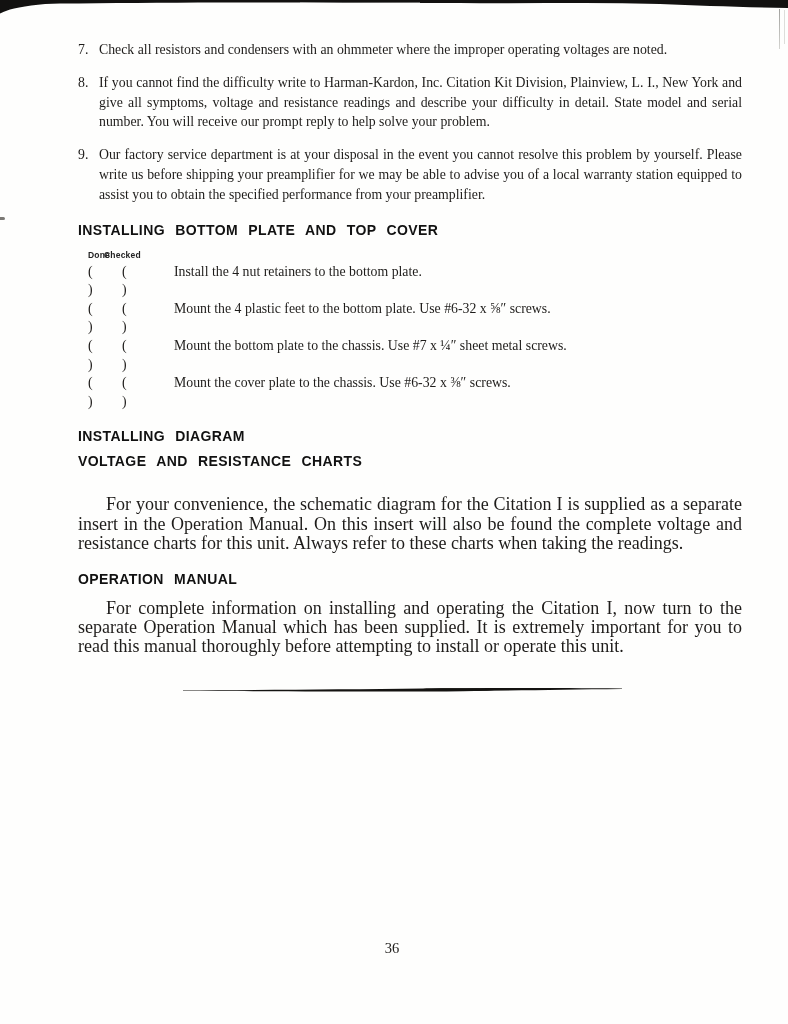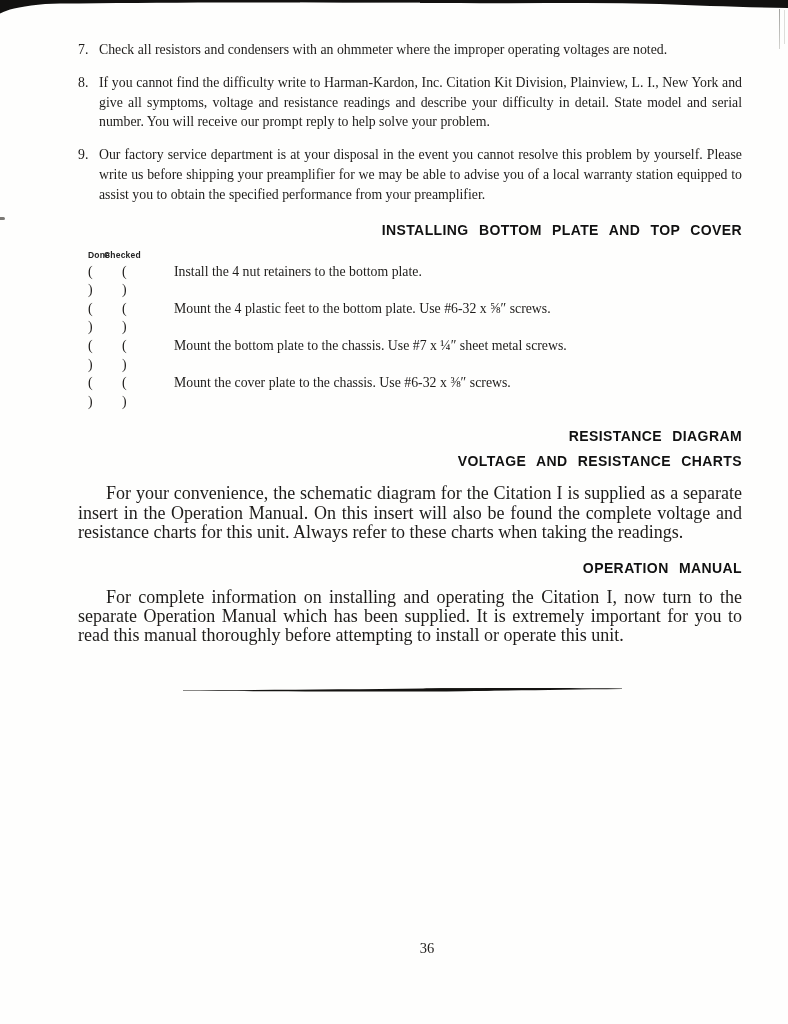--- a/index.html
+++ b/index.html
@@ -57,25 +57,25 @@
   }
 
   
   .heading {
     font-family: "Liberation Sans", sans-serif;
     font-weight: 700;
     font-size: 14px;
     letter-spacing: 0.4px;
     word-spacing: 6px;
     color: #111;
-    text-align: right;
+    text-align: left;
     margin-top: 17px;
     margin-bottom: 12px;
   }
-  .heading.sub { margin-top: 0; margin-bottom: 15px; }
+  .heading.sub { margin-top: 0; margin-bottom: 26px; }
 
   .refer-line {
     font-size: 13.8px;
     margin-bottom: 14px;
   }
 
   
   .check-cols {
     font-family: "Liberation Sans", sans-serif;
     font-weight: 700;
@@ -110,21 +110,21 @@
     margin-bottom: 14px;
   }
 
   
   .divider { position: absolute; top: 684px; left: 183px; }
 
   
   .page-number {
     position: absolute;
     top: 940px;
-    left: 95px;
+    left: 60px;
     width: 664px;
     text-align: center;
     font-size: 14.5px;
     color: #1e1c1a;
   }
 </style>
 </head>
 <body>
 
 <div class="page">
@@ -173,21 +173,21 @@
       <span class="checkbox">( )</span>
       <span class="checkbox">( )</span>
       <span class="check-text">Mount the bottom plate to the chassis. Use #7 x ¼″ sheet metal screws.</span>
     </div>
     <div class="check-row">
       <span class="checkbox">( )</span>
       <span class="checkbox">( )</span>
       <span class="check-text">Mount the cover plate to the chassis. Use #6-32 x ⅜″ screws.</span>
     </div>
 
-    <h2 class="heading" style="margin-bottom:9px">RESISTANCE DIAGRAM</h2>
+    <h2 class="heading" style="margin-bottom:9px">INSTALLING DIAGRAM</h2>
     <h2 class="heading sub">VOLTAGE AND RESISTANCE CHARTS</h2>
     <p class="para">For your convenience, the schematic diagram for the Citation I is supplied as a separate insert in the Operation Manual. On this insert will also be found the complete voltage and resistance charts for this unit. Always refer to these charts when taking the readings.</p>
 
     <h2 class="heading">OPERATION MANUAL</h2>
     <p class="para">For complete information on installing and operating the Citation I, now turn to the separate Operation Manual which has been supplied. It is extremely important for you to read this manual thoroughly before attempting to install or operate this unit.</p>
 
   </main>
 
   <svg class="divider" width="440" height="10" viewBox="0 0 440 10">
     <path d="M0,6.6 C70,6.0 160,5.6 240,4.6 C300,3.9 360,4.0 439,4.4 L439,5.0 C380,5.6 330,6.6 280,7.2 C220,7.9 140,7.3 70,7.2 C40,7.2 15,7.0 0,7.1 Z" fill="#141311"></path>

